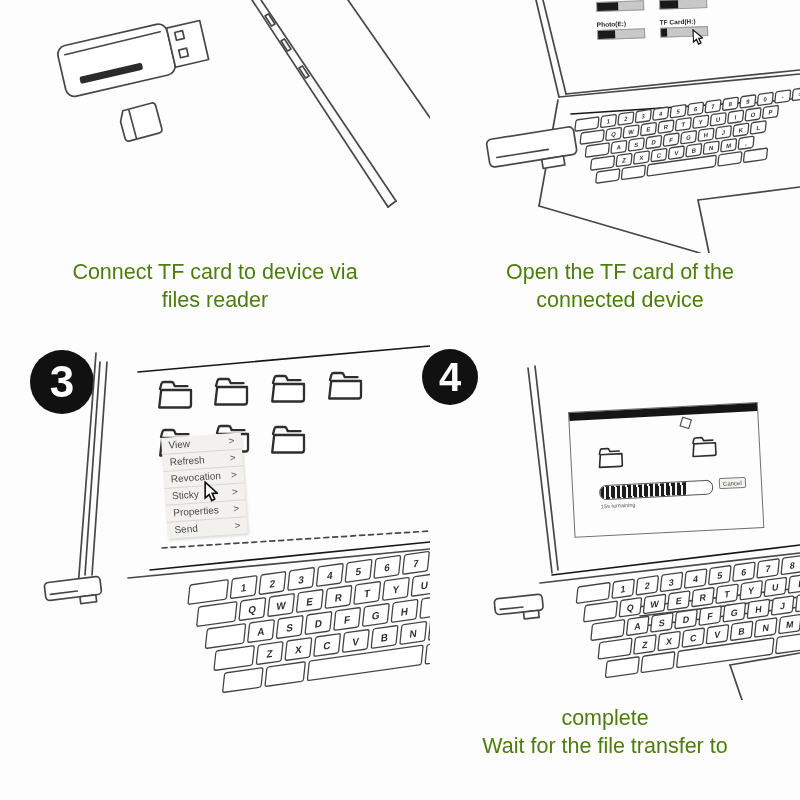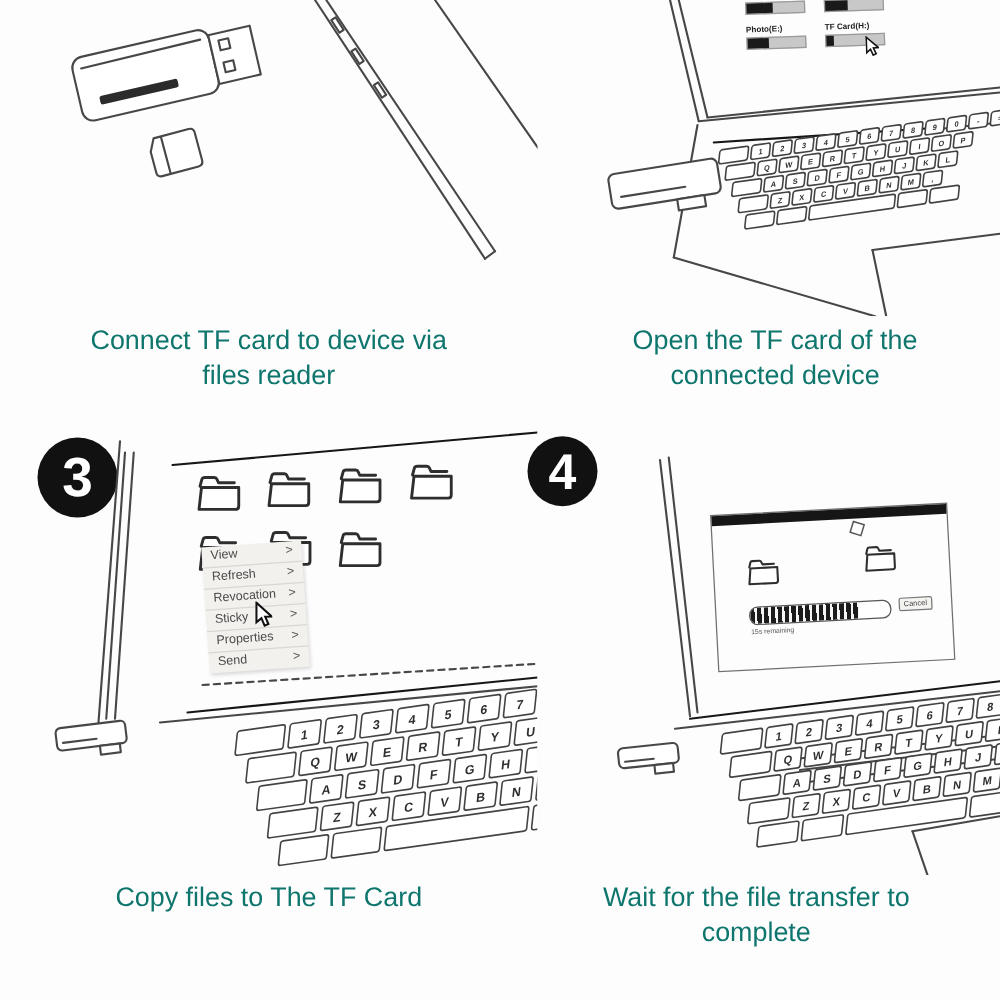--- a/index.html
+++ b/index.html
@@ -13,21 +13,21 @@
   svg{position:absolute;left:0;top:0;}
   .ln{fill:none;stroke:#474747;stroke-width:1.7;stroke-linecap:round;stroke-linejoin:round;}
   .lnw{fill:#ffffff;stroke:#474747;stroke-width:1.7;stroke-linejoin:round;}
   .heavy{stroke:#161616;}
   .fstroke1{fill:none;stroke:#2e2e2e;stroke-width:2.3;stroke-linejoin:round;stroke-linecap:round;}
   .fstroke2{fill:#ffffff;stroke:#2e2e2e;stroke-width:2.3;stroke-linejoin:round;}
   .key{fill:#ffffff;stroke:#424242;stroke-width:1.3;}
   .key-t{fill:#2f2f2f;font-family:"Liberation Sans",sans-serif;font-weight:bold;text-anchor:middle;}
   .badge-c{fill:#111111;}
   .badge-t{fill:#ffffff;font-weight:bold;text-anchor:middle;font-family:"Liberation Sans",sans-serif;}
-  .cap{position:absolute;text-align:center;color:#0f766e;font-size:21.5px;line-height:1.32;}
+  .cap{position:absolute;text-align:center;color:#4d7c0f;font-size:21.5px;line-height:1.32;}
   #cap1{left:20px;top:258px;width:390px;}
   #cap2{left:435px;top:258px;width:370px;}
   #cap3{left:20px;top:704px;width:390px;}
   #cap4{left:420px;top:704px;width:370px;}
   
   .drives{position:absolute;left:196px;top:2px;width:130px;height:55px;
           transform:rotate(-2deg);transform-origin:0 0;}
   .dcol{position:absolute;top:0;width:46px;}
   .dbar{width:46px;height:8px;background:#c8c8c8;border:0.5px solid #9a9a9a;}
   .dbar i{display:block;height:100%;background:#1a1a1a;}
@@ -495,22 +495,18 @@
         <rect x="1.5" y="1.5" width="9" height="9" fill="#fff" stroke="#555" stroke-width="1.2"></rect>
       </svg>
       <div class="pill">
           <i style="width: 78%;"></i>
         </div>
       <button class="cbtn">Cancel</button>
       <div class="dstatus">15s remaining</div>
     </div>
   </section>
 
-  <div class="cap" id="cap3">
-    <div>Copy files to The TF Card</div>
-      <div></div>
+  <div class="cap" id="cap4">
+    <div>complete</div>
+      <div>Wait for the file transfer to</div>
   </div>
-  <div class="cap" id="cap4">
-    <div>Wait for the file transfer to</div>
-      <div>complete</div>
-  </div>
 
 </div>
 
 </body></html>

